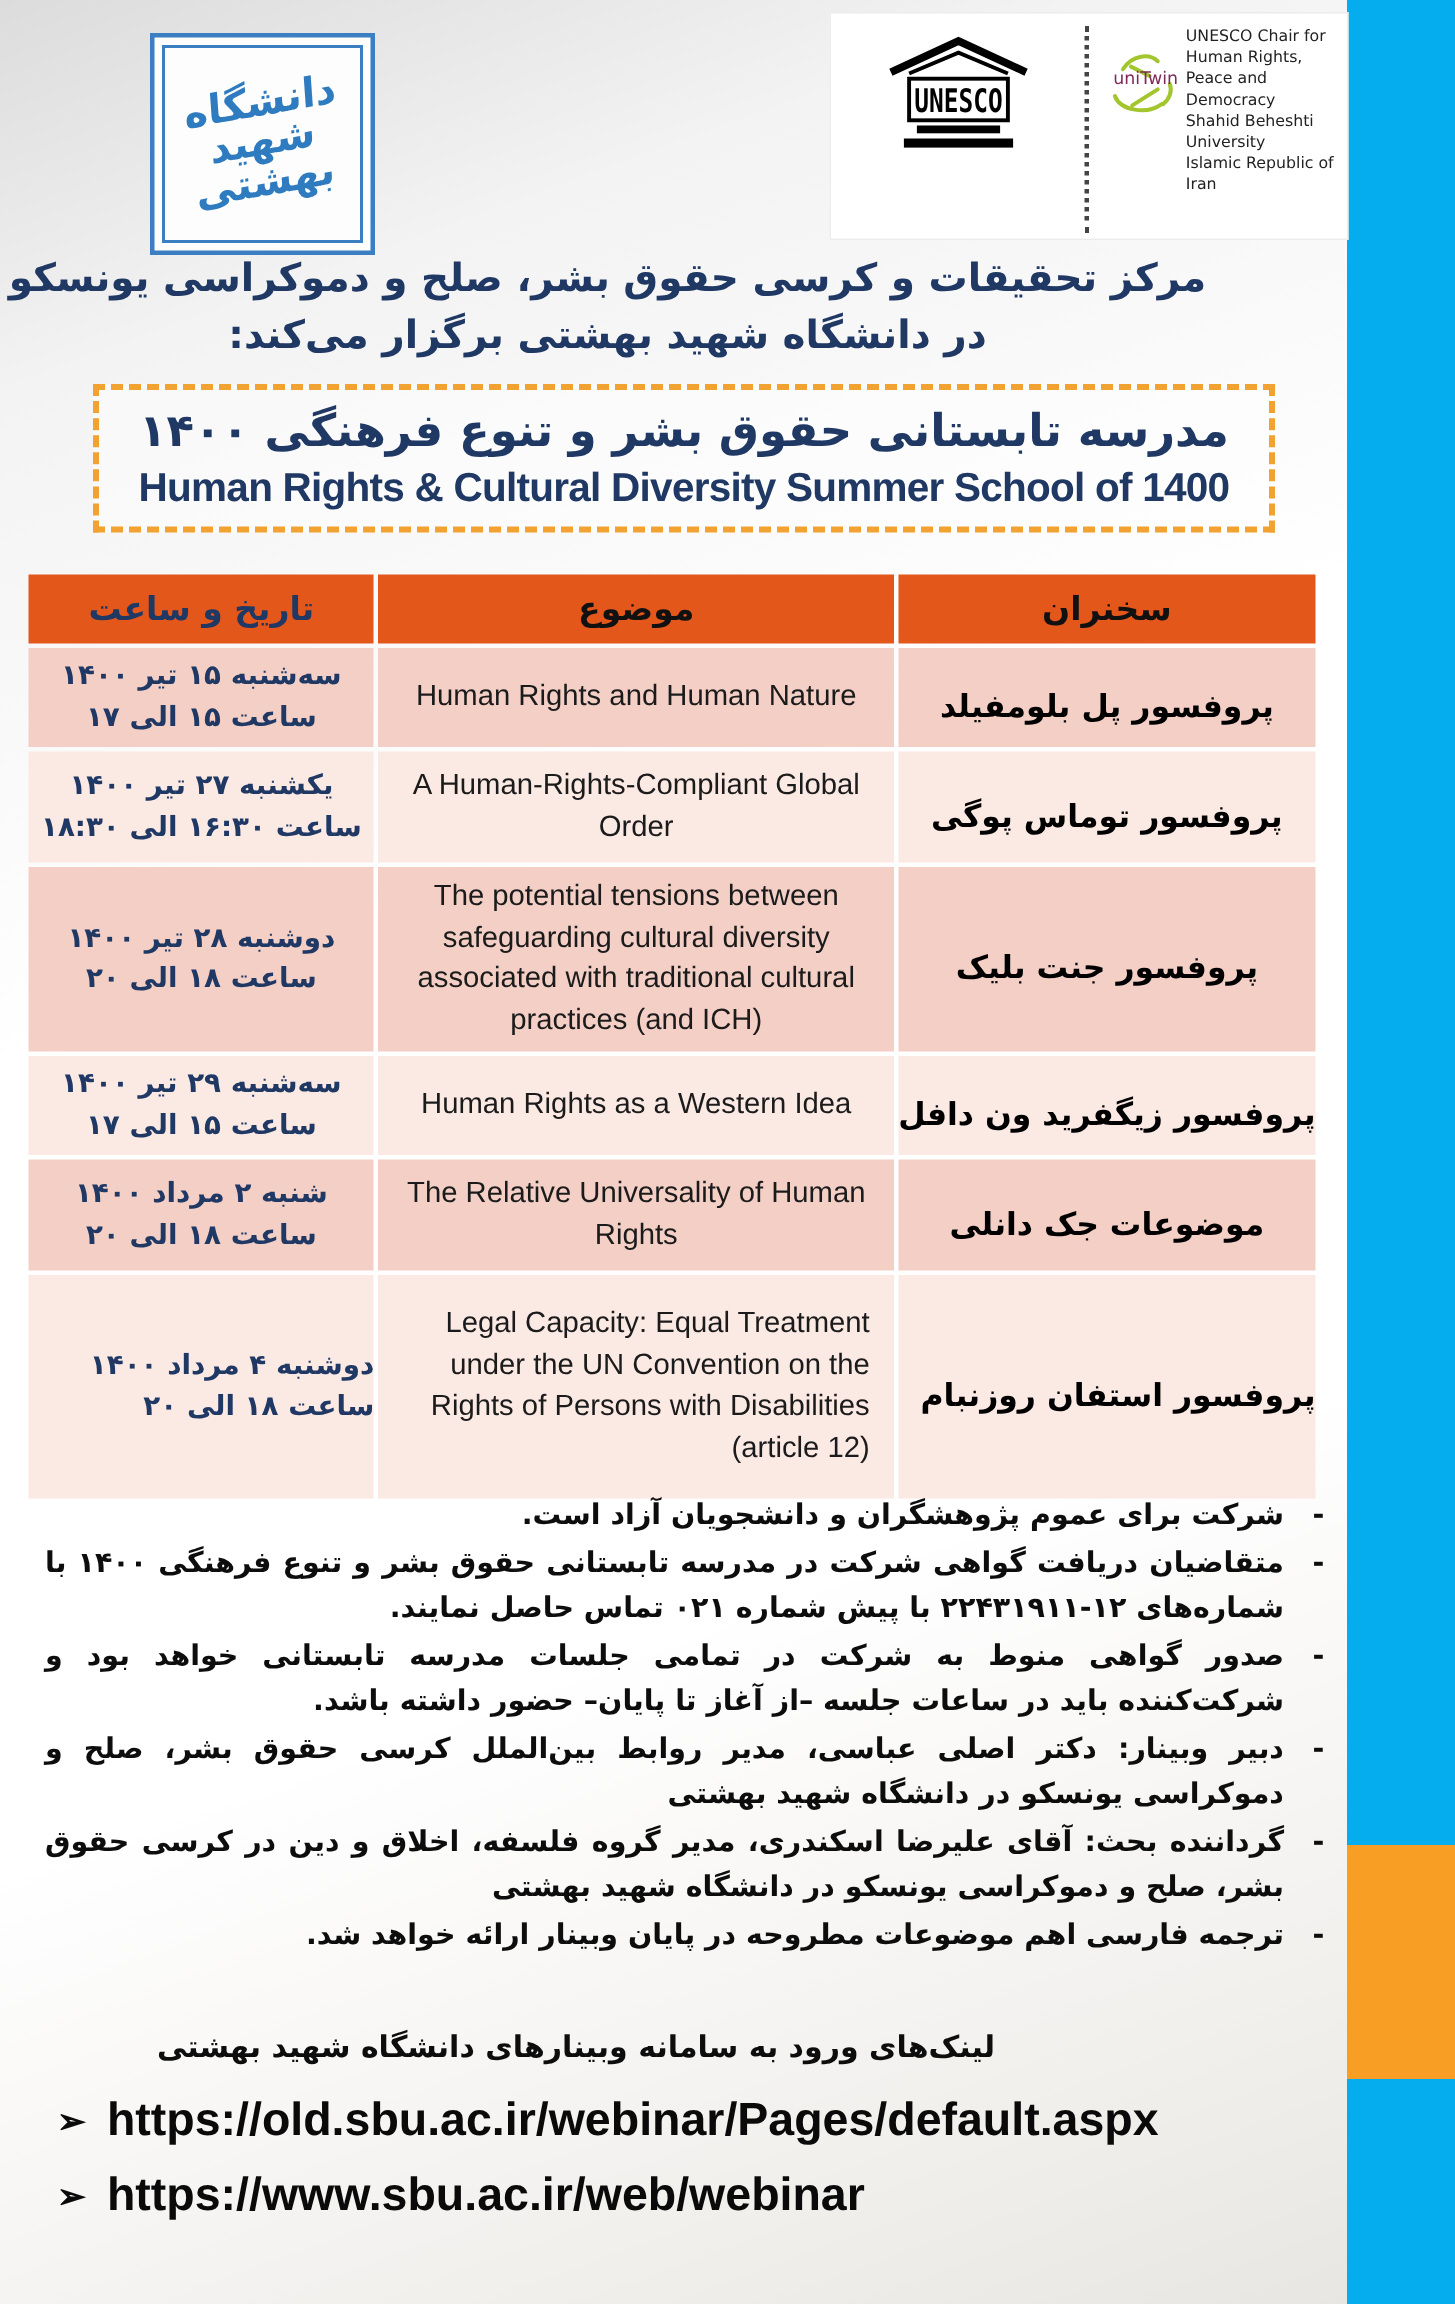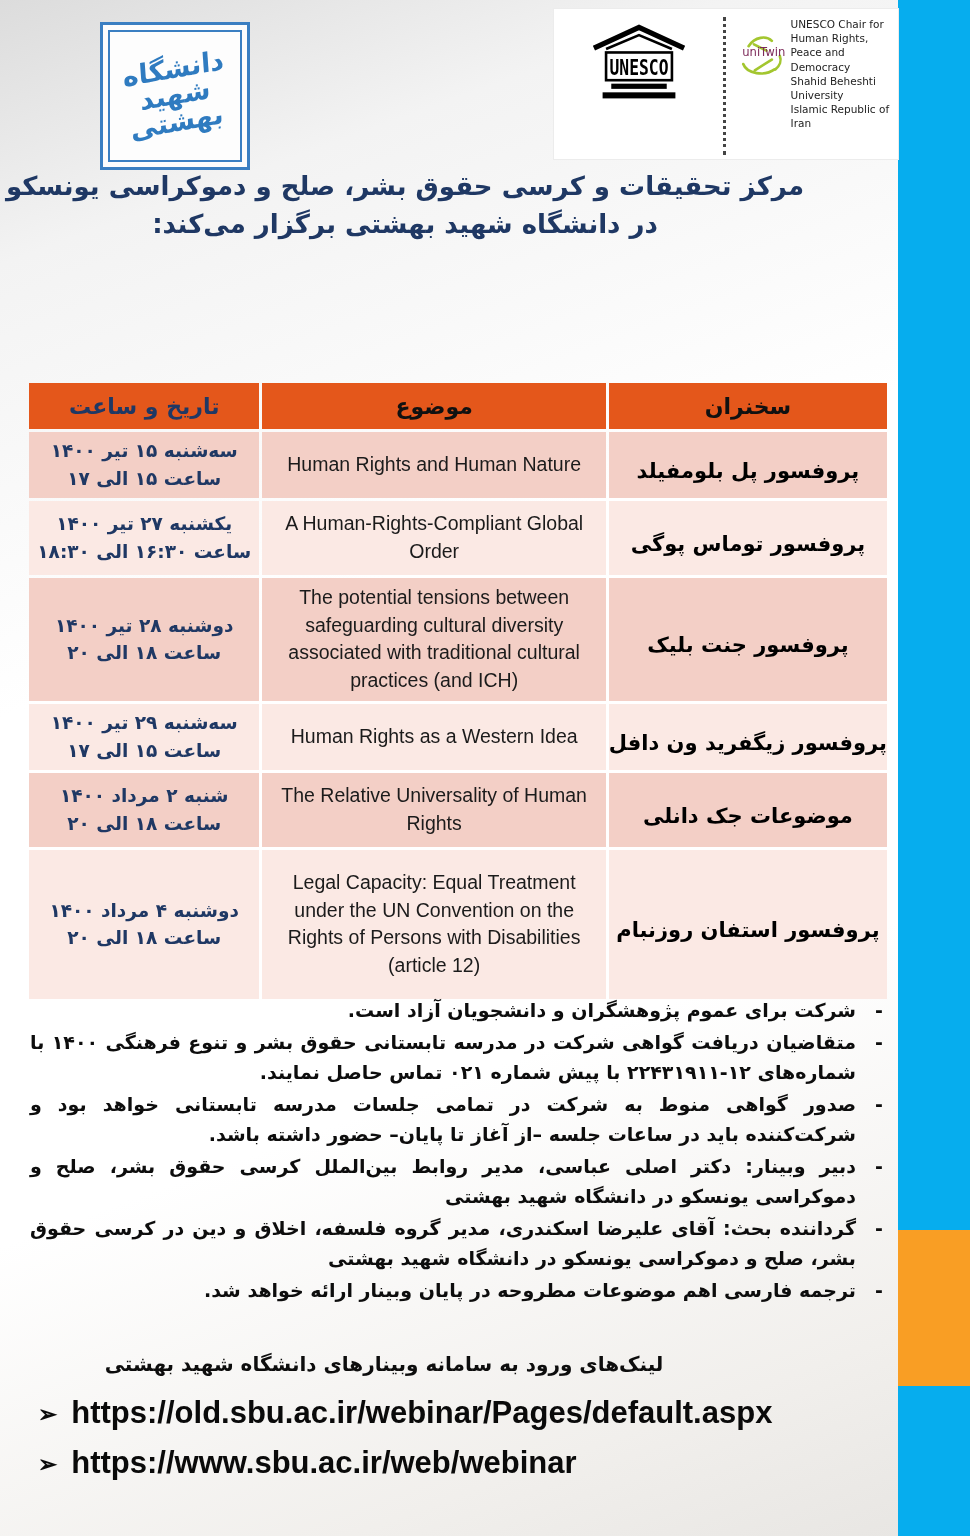--- a/index.html
+++ b/index.html
@@ -51,35 +51,35 @@
   
   .title-box {
     position:absolute; top:256px; left:62px; width:788px;
     border:4px dashed #f2a230; text-align:center; padding:8px 6px 10px 6px; background:rgba(255,255,255,0.45);
   }
   .title-fa { direction:rtl; color:#1f3864; font-weight:bold; font-size:30px; line-height:1.35; }
   .title-en { color:#1f3864; font-weight:bold; font-size:27px; letter-spacing:-0.5px;
               font-family:"Liberation Sans", sans-serif; line-height:1.2; }
 
   
-  .schedule { position:absolute; top:380px; left:26px; width:864px; border-collapse:separate; border-spacing:3px; }
+  .schedule { position:absolute; top:380px; left:16px; width:864px; border-collapse:separate; border-spacing:3px; }
   .schedule th {
     background:#e4571b; font-size:22px; font-weight:bold; height:46px; text-align:center; direction:rtl;
   }
   .schedule th.h-date { color:#1f3864; }
   .schedule th.h-topic, .schedule th.h-speaker { color:#111; }
   .schedule tr.odd td { background:#f3cfc6; }
   .schedule tr.even td { background:#fbe9e4; }
   .cell-date { color:#1f3864; font-weight:bold; font-size:18.5px; text-align:center; direction:rtl; line-height:1.5; }
   .cell-topic { font-family:"Liberation Sans", sans-serif; font-size:19.5px; color:#1b1b1b; text-align:center;
                 line-height:1.42; padding:6px 16px; }
   .cell-speaker { font-size:21px; font-weight:bold; color:#000; text-align:center; direction:rtl;
                   vertical-align:middle; padding-top:22px; padding-bottom:10px; white-space:nowrap; }
   .r1 td { height:66px; } .r2 td { height:74px; } .r3 td { height:116px; }
-  .r4 td { height:66px; } .r5 td { height:74px; } .r6 td { height:149px; }
+  .r4 td { height:66px; } .r5 td { height:74px; } .r6 td { height:149px;text-align:right; }
 
   
   .notes { position:absolute; top:995px; left:30px; width:856px; direction:rtl; }
   .note { display:flex; gap:16px; color:#0d0d0d; font-weight:bold; font-size:19px; line-height:1.58; margin-bottom:2px; }
   .note .marker { width:14px; flex:none; text-align:center; }
   .note .txt { flex:1; text-align:justify; }
 
   
   .links-heading { position:absolute; top:1352px; left:0; width:768px; text-align:center; direction:rtl;
                    font-size:20px; font-weight:bold; color:#0d0d0d; }
@@ -137,20 +137,24 @@
         <div>Islamic Republic of Iran</div>
       </div>
     </div>
   </div>
 
   <div class="intro">
     <div class="l1">مرکز تحقیقات و کرسی حقوق بشر، صلح و دموکراسی یونسکو</div>
     <div class="l2">در دانشگاه شهید بهشتی برگزار می‌کند:</div>
   </div>
 
+  <div class="title-box">
+    <div class="title-fa">مدرسه تابستانی حقوق بشر و تنوع فرهنگی ۱۴۰۰</div>
+    <div class="title-en">Human Rights &amp; Cultural Diversity Summer School of 1400</div>
+  </div>
 
   <table class="schedule">
     <colgroup>
         <col style="width:242px">
         <col style="width:358px">
         <col style="width:258px">
       </colgroup>
     <tbody>
         <tr>
       <th class="h-date">تاریخ و ساعت</th>

